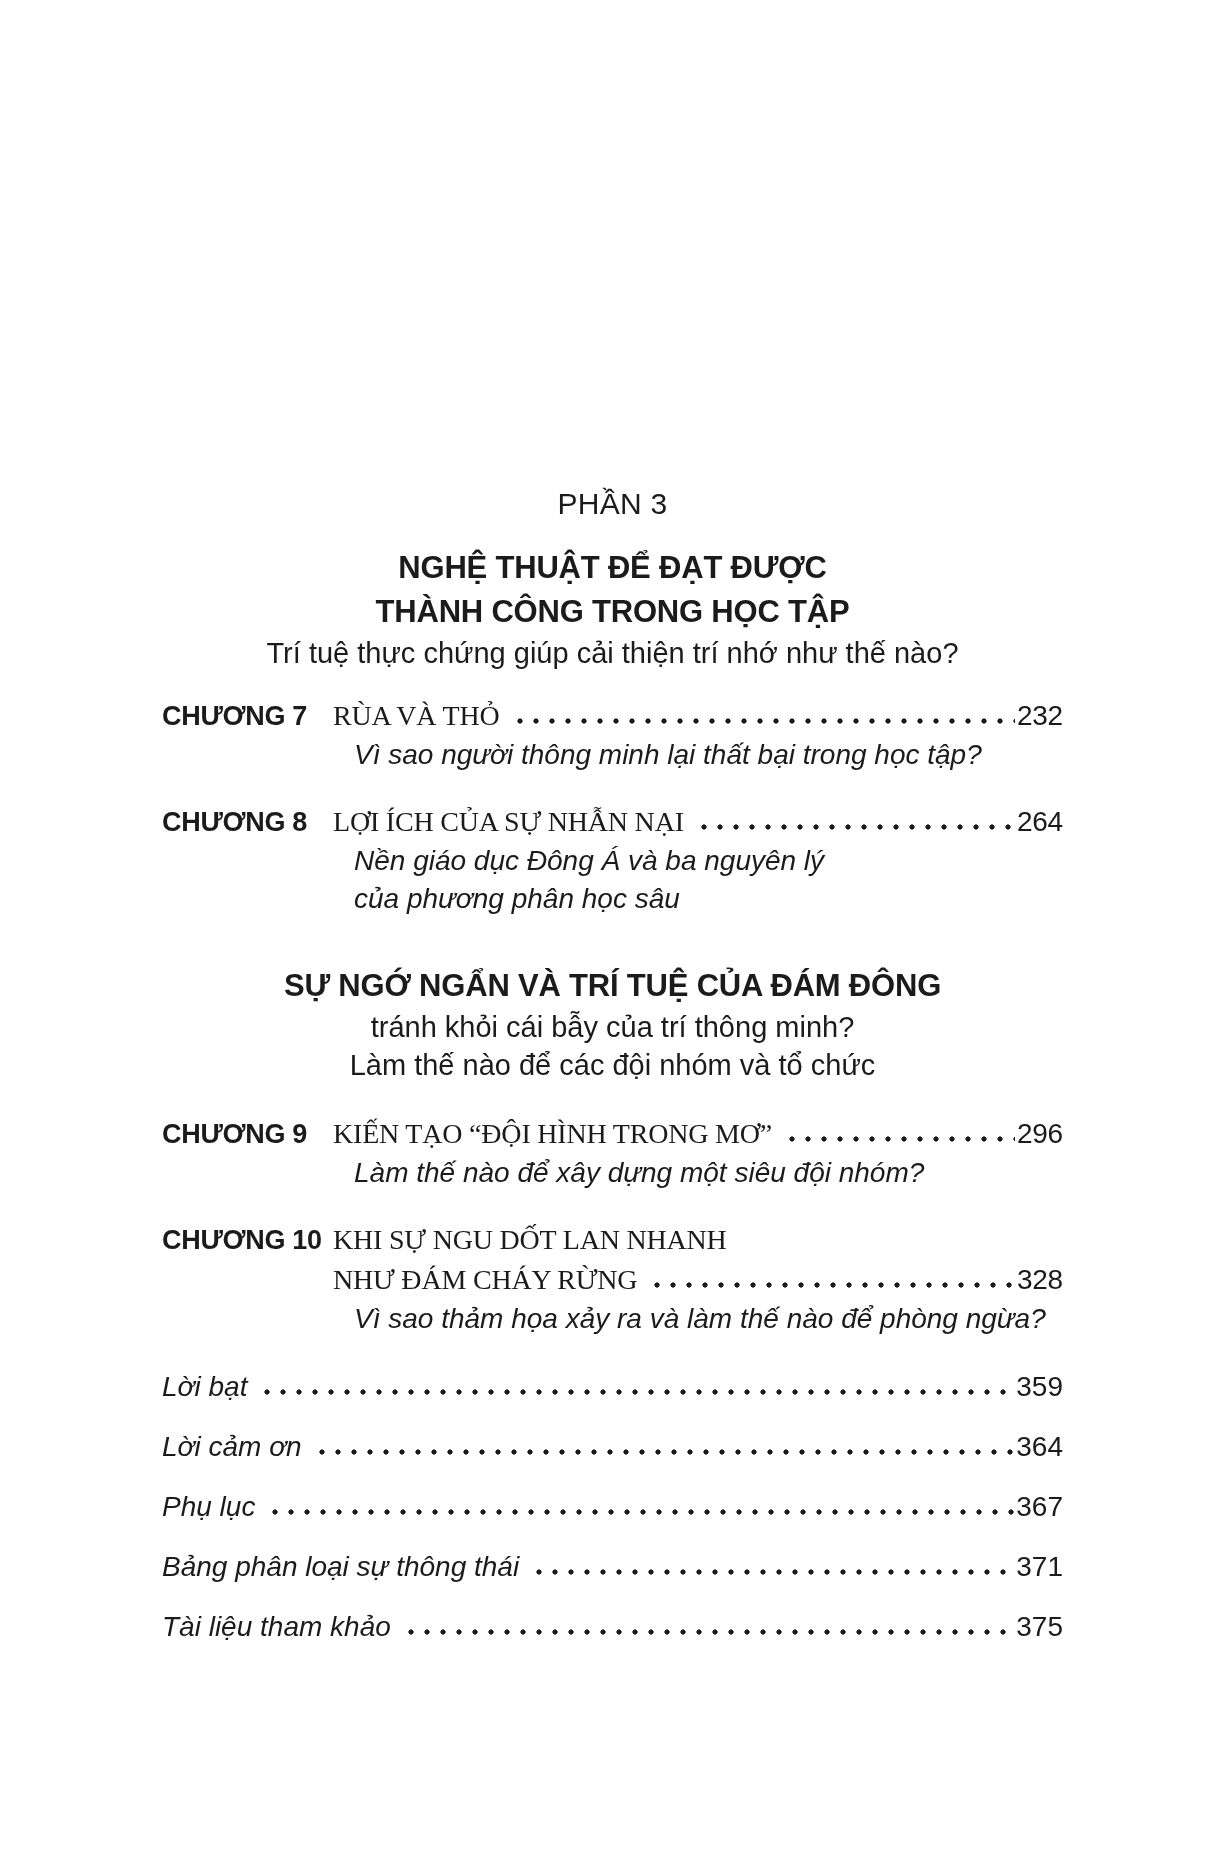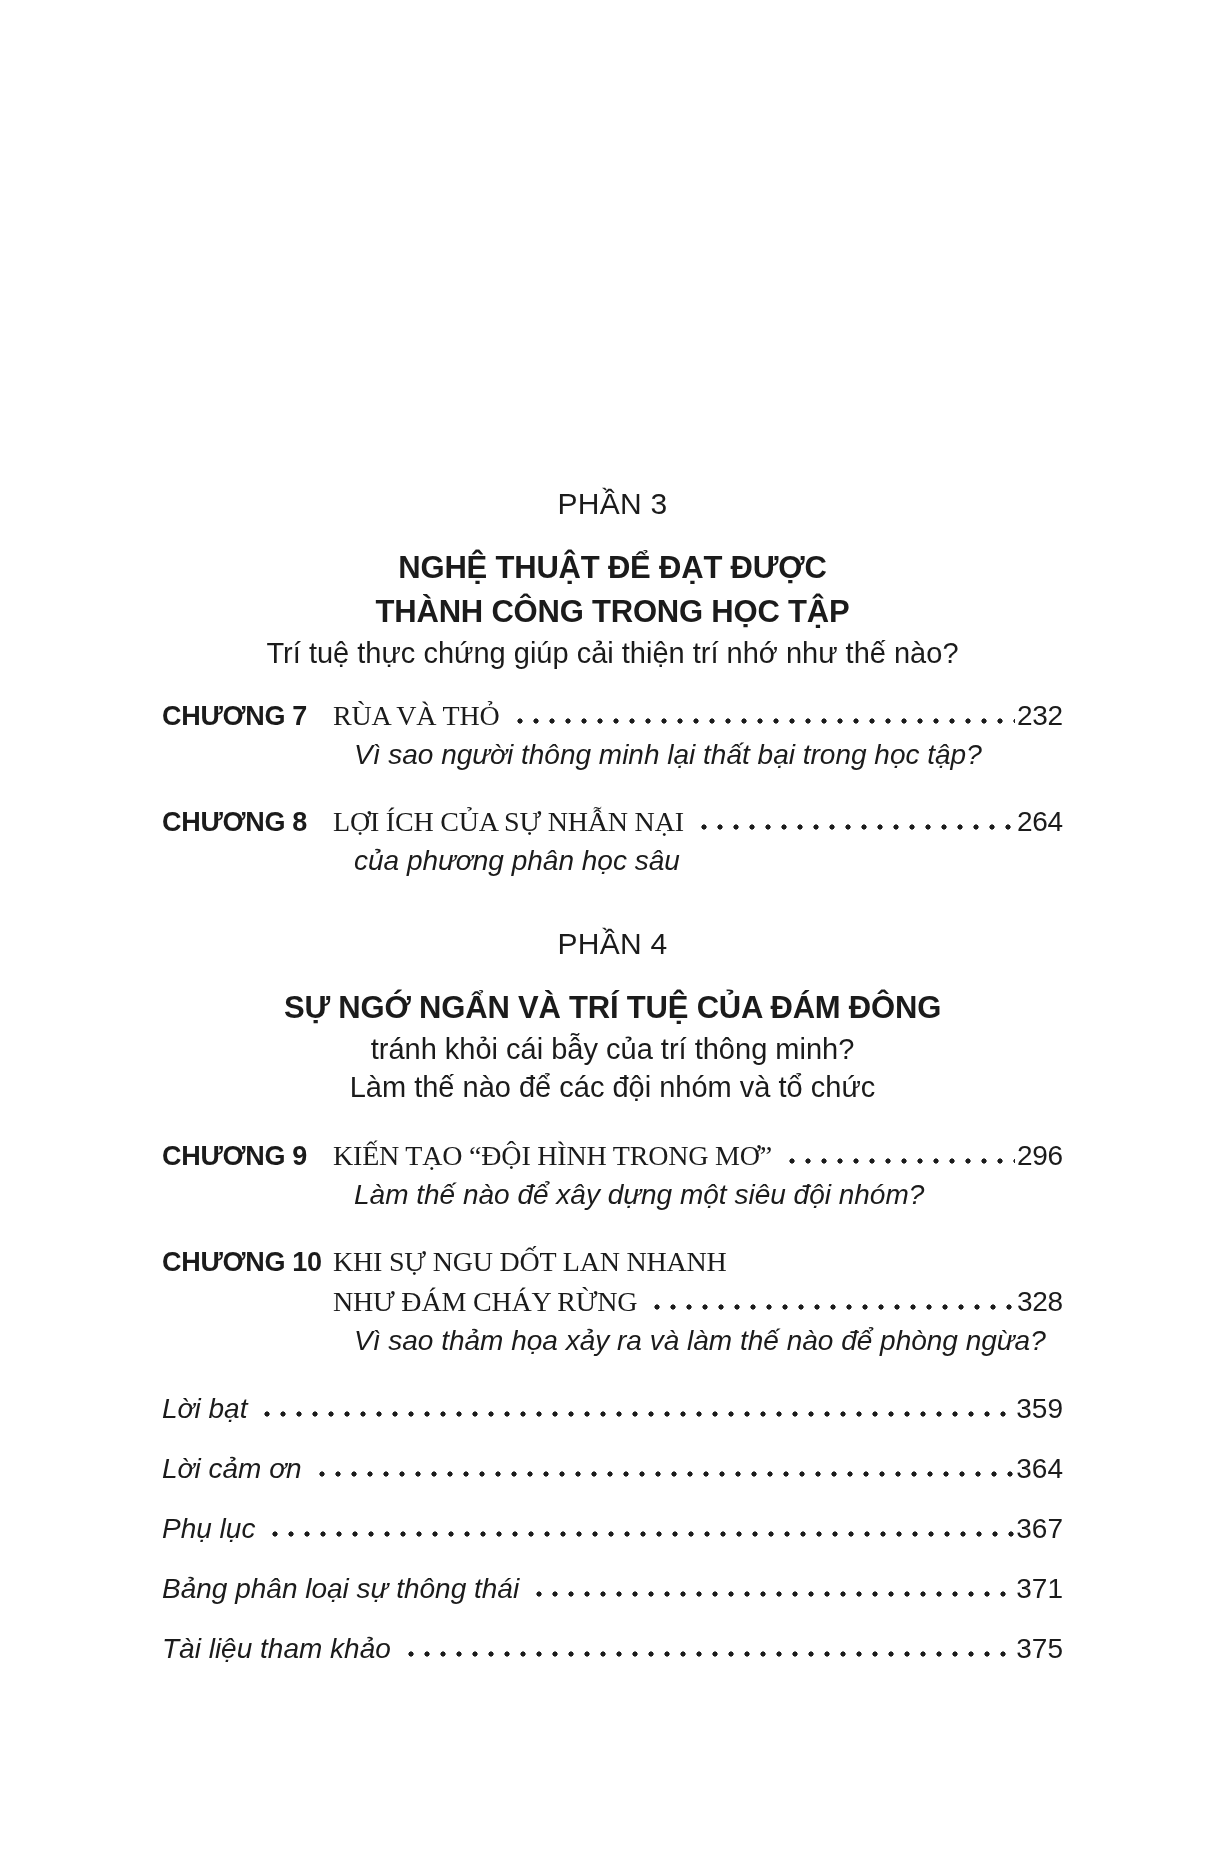--- a/index.html
+++ b/index.html
@@ -125,28 +125,28 @@
       </div>
 
       <div class="chapter-row">
         <div class="ch-label">CHƯƠNG 8</div>
         <div class="ch-body">
           <div class="title-line">
             <span class="ch-title">LỢI ÍCH CỦA SỰ NHẪN NẠI</span>
             <span class="dots"></span>
             <span class="pagenum">264</span>
           </div>
+          <div class="ch-sub">Nền giáo dục Đông Á và ba nguyên lý</div>
           <div class="ch-sub">của phương phân học sâu</div>
         </div>
       </div>
 
     </div>
 
     <div class="part-header p4">
-      <div class="part-num">PHẦN 4</div>
       <div class="part-title">
         <div>SỰ NGỚ NGẨN VÀ TRÍ TUỆ CỦA ĐÁM ĐÔNG</div>
       </div>
       <div class="part-sub">
         <div>tránh khỏi cái bẫy của trí thông minh?</div>
         <div>Làm thế nào để các đội nhóm và tổ chức</div>
       </div>
     </div>
 
     <div class="chapters c4">

